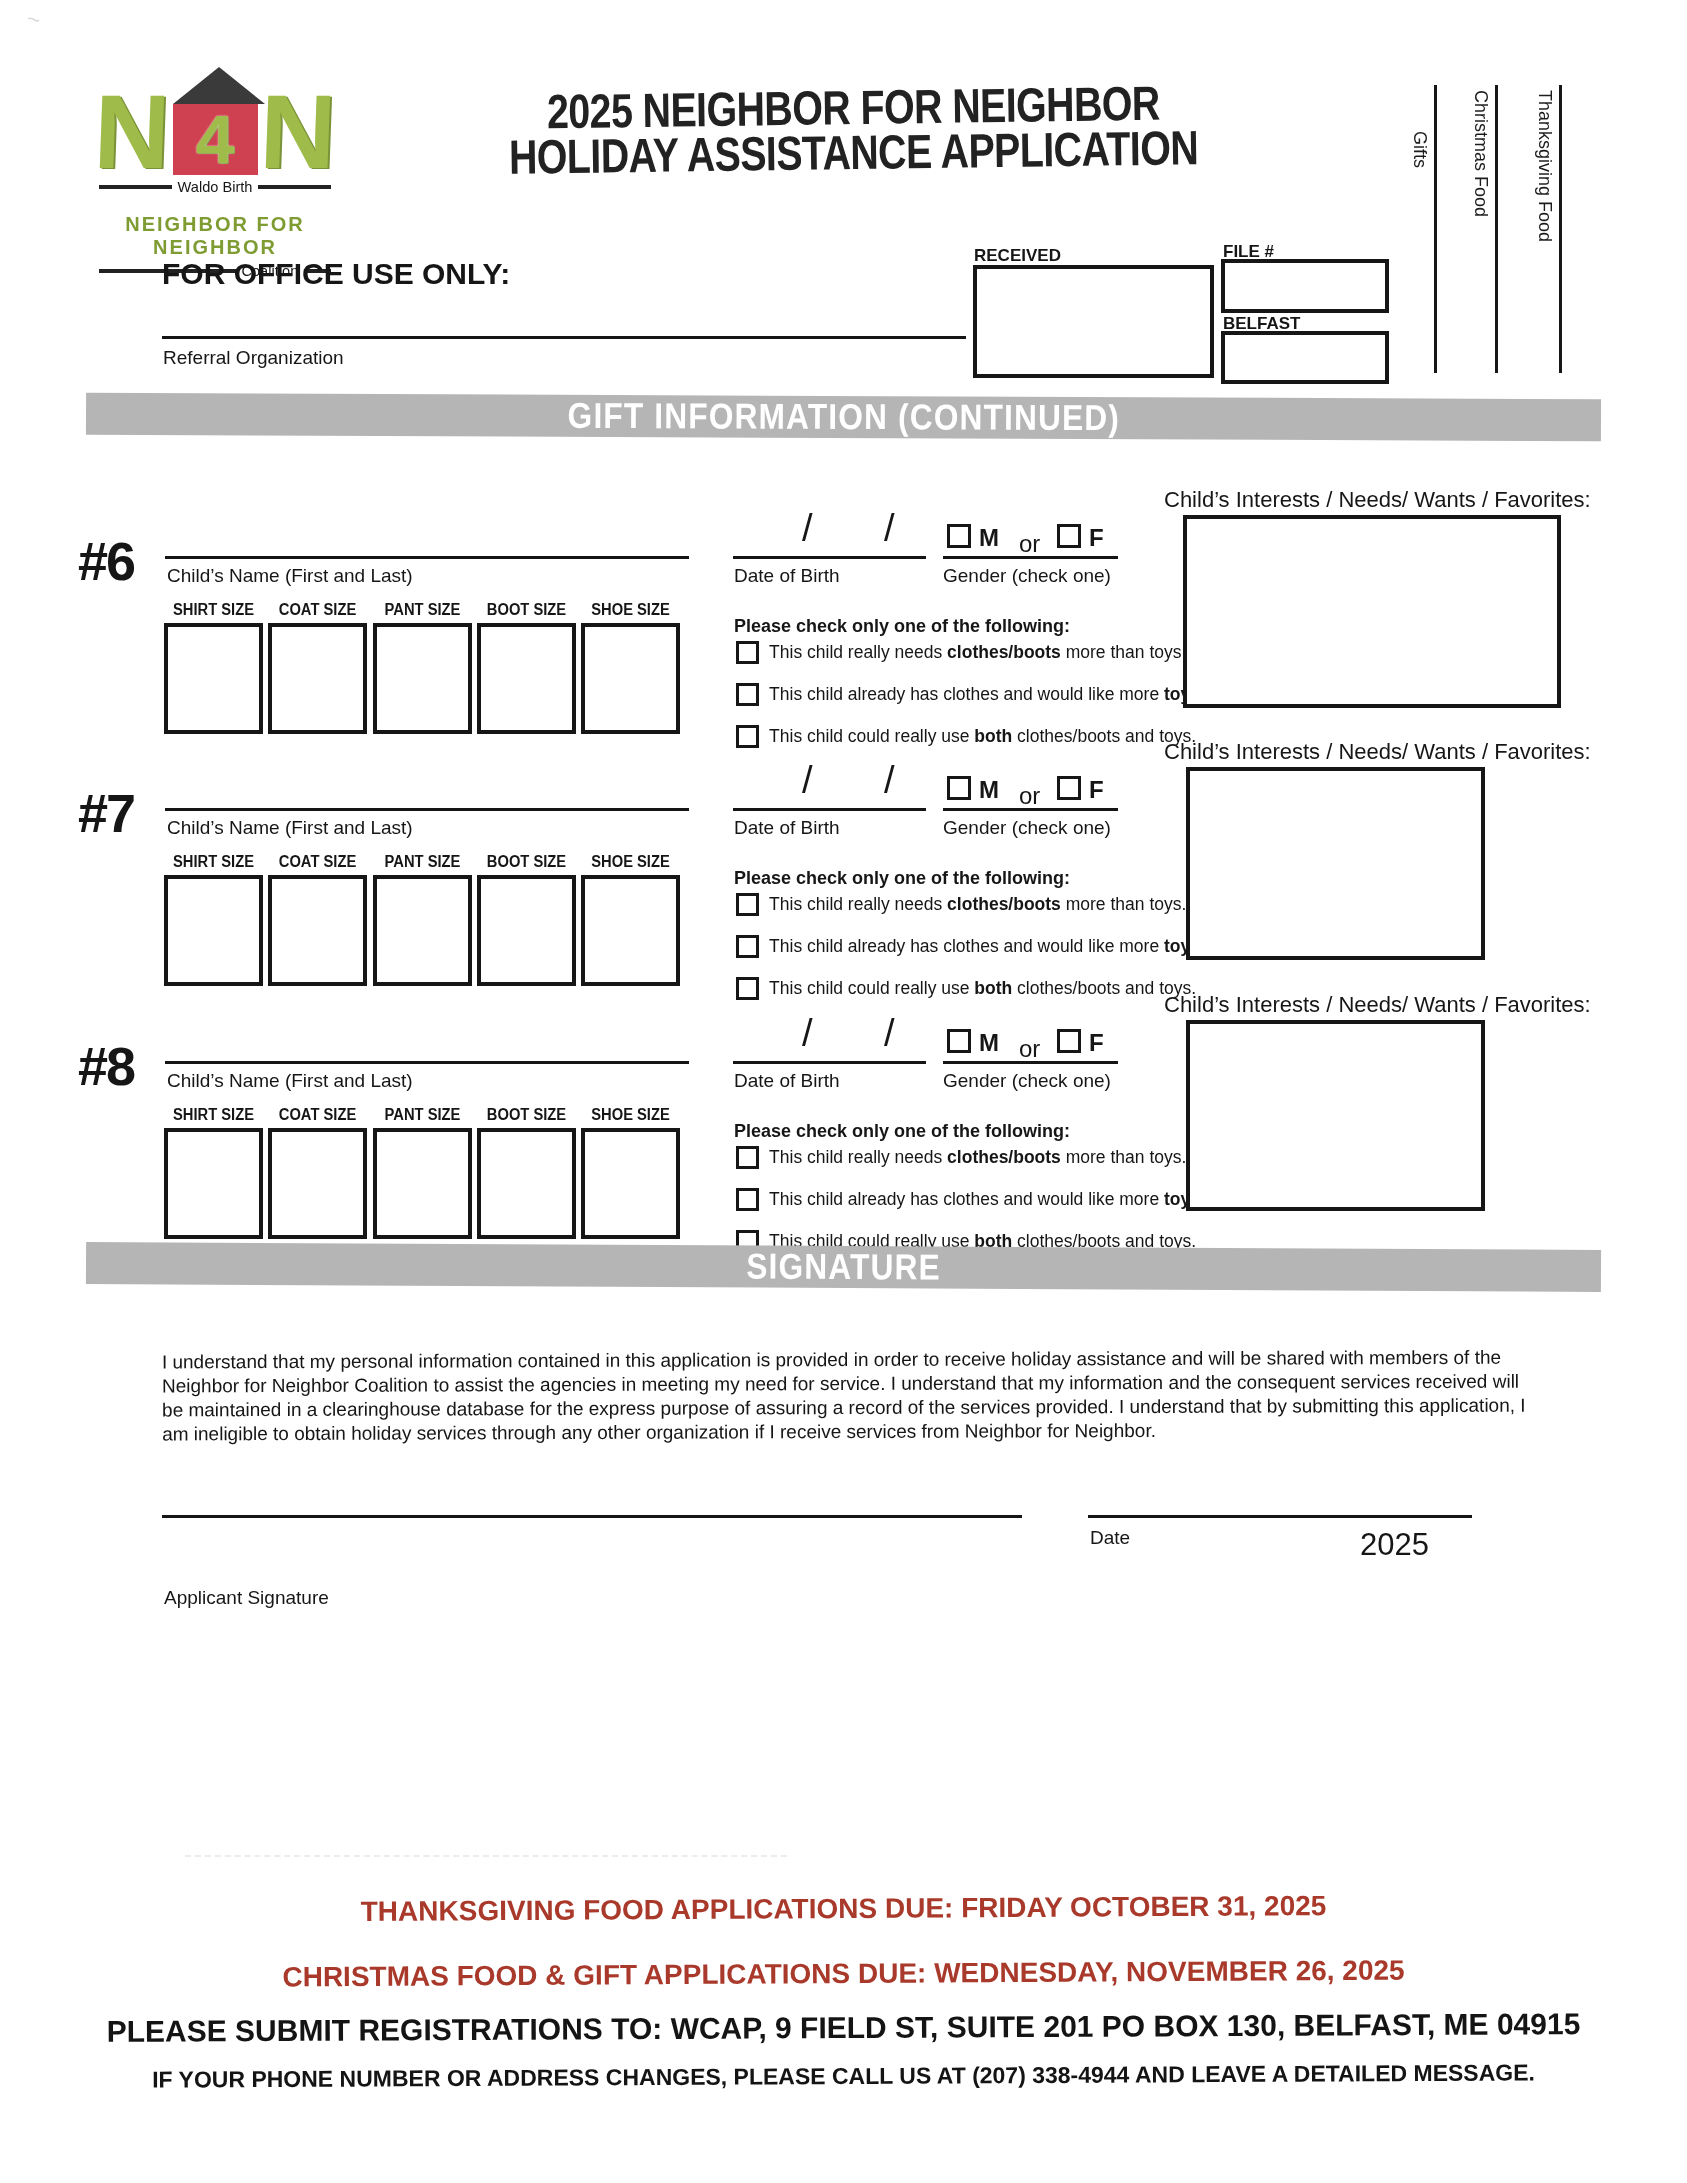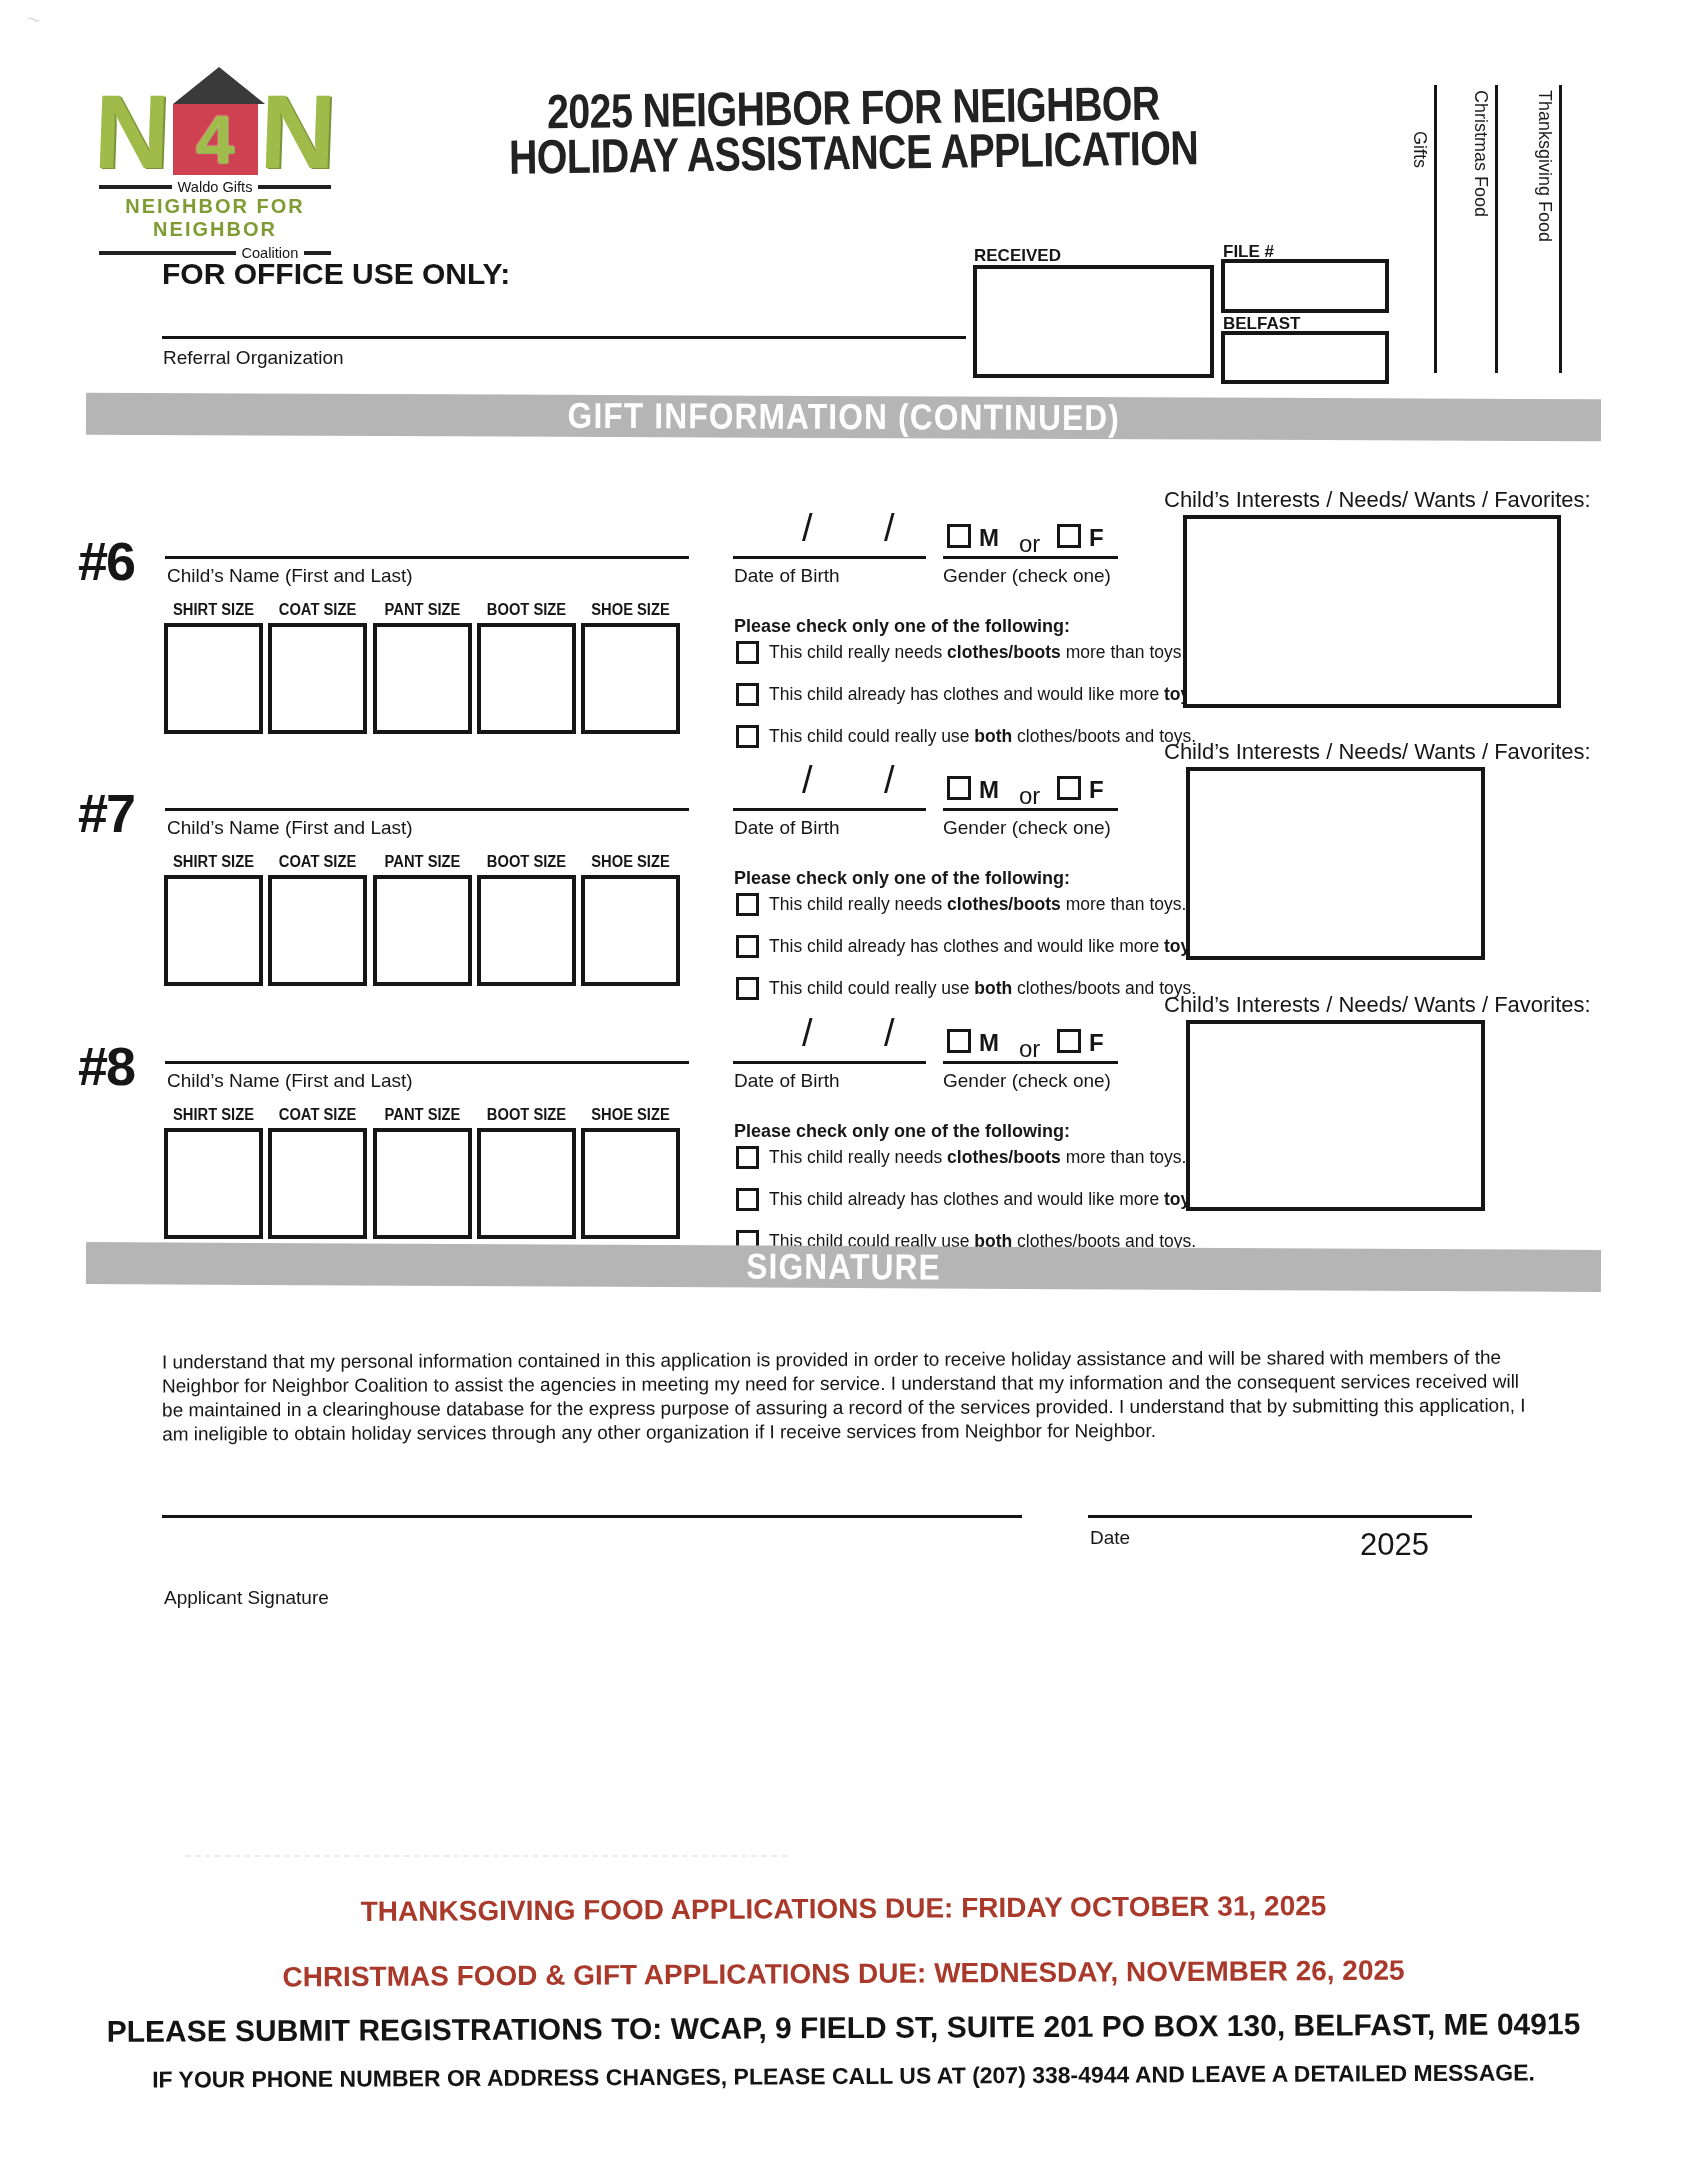--- a/index.html
+++ b/index.html
@@ -18,21 +18,21 @@
   .logo-n{font-size:105px;font-weight:bold;color:#9fbb4a;line-height:0.82;
           text-shadow:2px 1.3px 0 #7a9338;transform:skewX(-2deg);}
   .logo-house{width:85px;margin:0 2.6px;position:relative;text-align:center;}
   .logo-roof{width:0;height:0;margin:0 auto;border-left:46px solid transparent;
              border-right:46px solid transparent;border-bottom:37px solid #3a3a3a;}
   .logo-body{background:#cf4150;height:71px;display:flex;align-items:center;justify-content:center;}
   .logo-4{font-size:69px;font-weight:bold;color:#9fbb4a;line-height:1;
           text-shadow:0 0 2px #eeeedd, 1.3px 1.3px 0 #7a9338;}
   .tagrow{display:flex;align-items:center;gap:5.3px;font-size:14.6px;margin-top:4px;}
   .tagrow .rule{flex:1;height:3.3px;background:#222;}
-  .tagmain{color:#7f9c33;font-weight:bold;font-size:20px;letter-spacing:2px;text-align:center;margin-top:0;}
+  .tagmain{color:#7f9c33;font-weight:bold;font-size:20px;letter-spacing:2px;text-align:center;margin-top:18px;}
   
   .title{position:absolute;left:410px;top:85px;width:887px;text-align:center;
          transform:rotate(-0.8deg);line-height:0.94;}
   .title span{display:inline-block;font-weight:800;font-size:48px;letter-spacing:-0.7px;
          transform:scaleX(0.82);white-space:nowrap;color:#222;}
   
   .tally{position:absolute;top:85px;height:288px;display:flex;align-items:flex-start;}
   .tally-label{writing-mode:vertical-rl;font-size:18px;color:#1c1c1c;}
   .tally-line{width:3.3px;background:#161616;height:100%;margin-left:4px;}
   
@@ -83,21 +83,21 @@
       <div class="logo-house">
         <div class="logo-roof"></div>
         <div class="logo-body">
           <span class="logo-4">4</span>
         </div>
       </div>
       <span class="logo-n">N</span>
     </div>
     <div class="tagrow">
       <div class="rule"></div>
-      <span>Waldo Gifts</span>
+      <span>Waldo Birth</span>
       <div class="rule"></div>
     </div>
     <div class="tagmain">NEIGHBOR FOR NEIGHBOR</div>
     <div class="tagrow">
       <div class="rule" style="flex:2;"></div>
       <span>Coalition</span>
       <div class="rule" style="flex:0.4;"></div>
     </div>
   </div>
 

